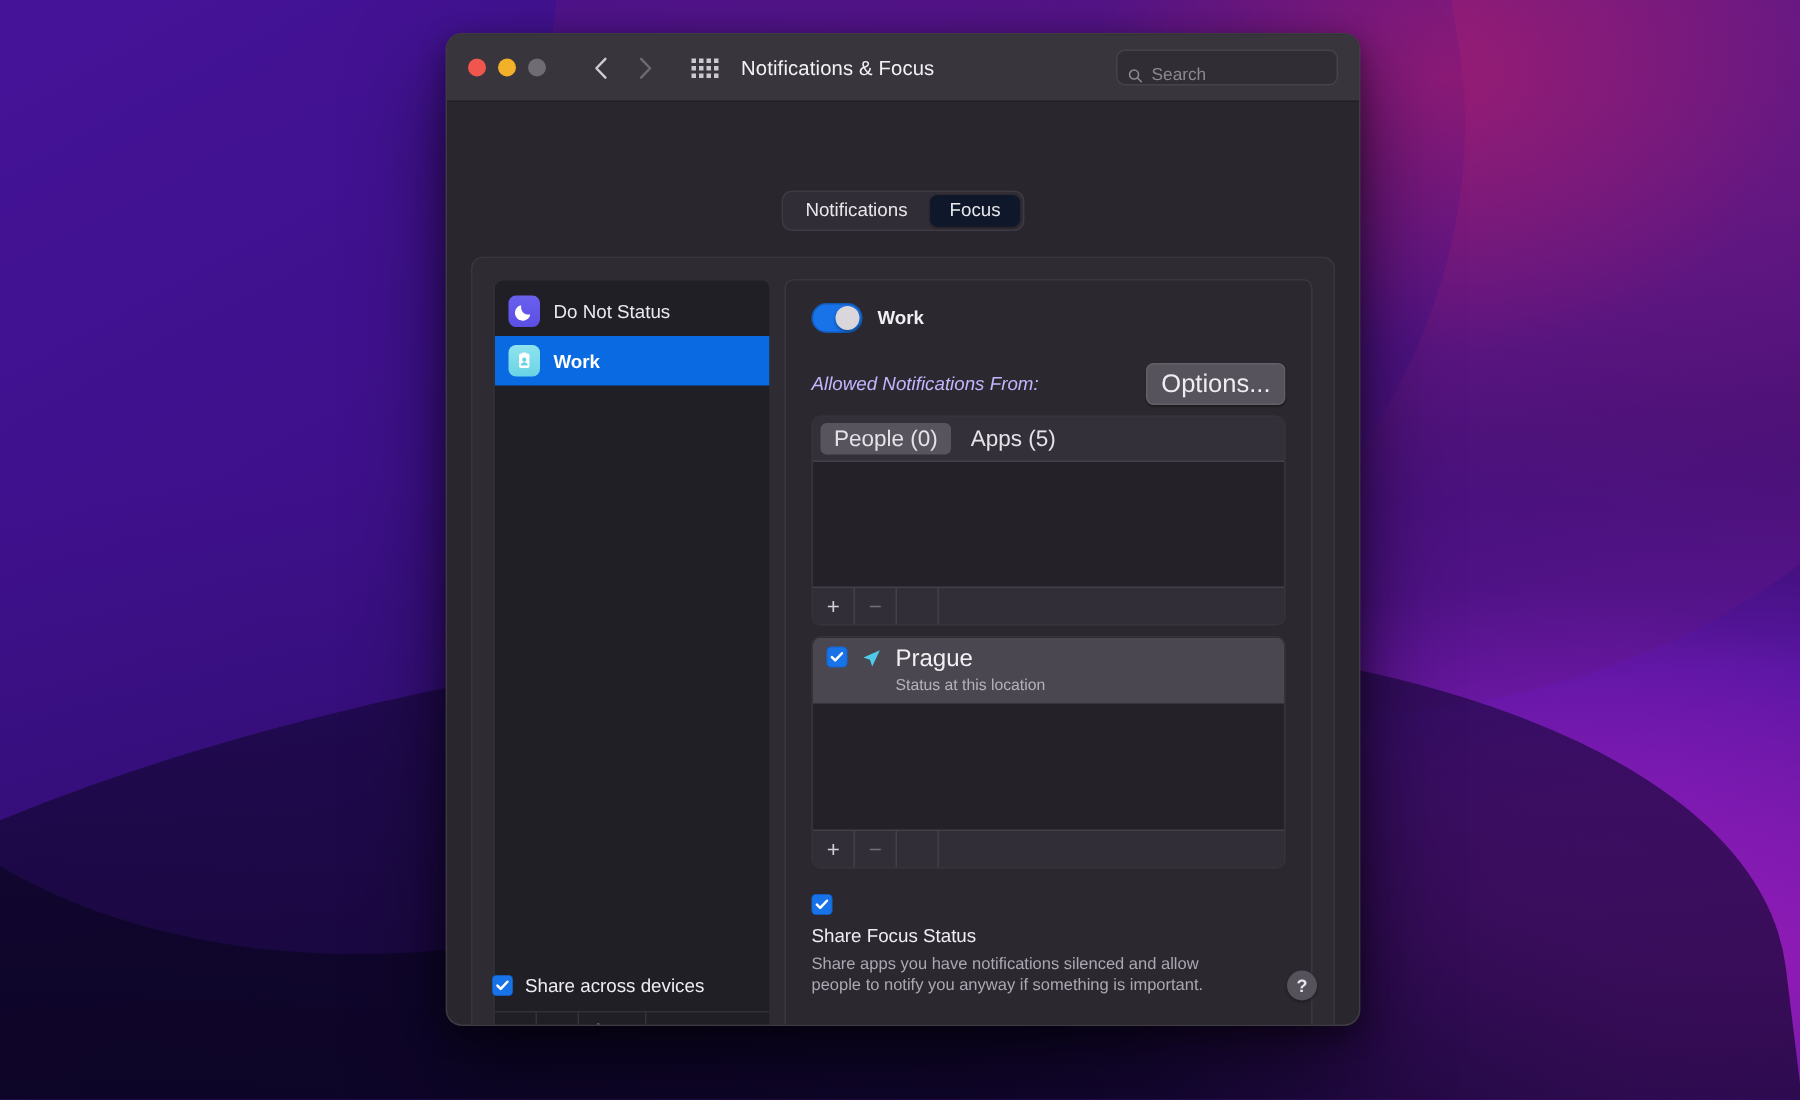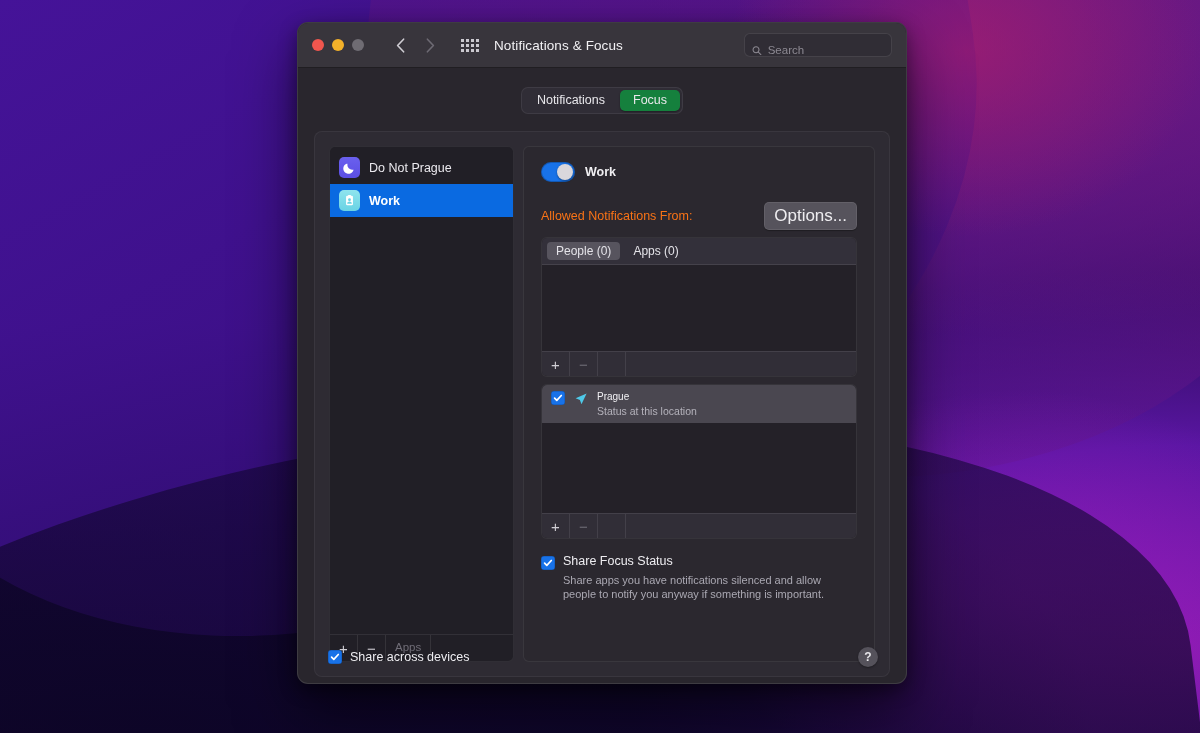--- a/index.html
+++ b/index.html
@@ -174,31 +174,32 @@
     justify-content: center;
     margin-top: 19px;
   }
   #tabgroup {
     display: flex;
     background: #302d36;
     border: 1px solid rgba(255,255,255,.07);
     border-radius: 7px;
     padding: 2px;
     gap: 2px;
+    margin-top: 40px;
   }
   .tab {
     font-size: 12.5px;
     color: #e8e7eb;
     padding: 3px 13px 4px;
     border-radius: 5px;
     cursor: default;
     white-space: nowrap;
   }
   .tab.active {
-    background: #15803d;
+    background: #0f172a;
     box-shadow: 0 1px 2px rgba(0,0,0,.35);
     text-align: center;
   }
 
   
   #panel {
     margin: 17px 16px 0;
     height: 546px;
     background: #2e2b33;
     border: 1px solid rgba(255,255,255,.055);
@@ -311,21 +312,22 @@
   }
 
   .section-head {
     display: flex;
     align-items: center;
     justify-content: space-between;
     margin-top: 20px;
   }
   .section-head .title {
     font-size: 12.5px;
-    color: #f97316;
+    color: #c4b5fd;
+    font-style: italic;
   }
   .pushbtn {
     font-size: 17px;
     color: #eeedf0;
     background: #56535c;
     border: 1px solid rgba(255,255,255,.08);
     border-radius: 5px;
     padding: 3px 9px;
     cursor: default;
     box-shadow: 0 1px 1px rgba(0,0,0,.3);
@@ -342,21 +344,21 @@
   }
   .listbox-tabs {
     display: flex;
     align-items: center;
     gap: 4px;
     padding: 4px 5px;
     background: #33303a;
     border-bottom: 1px solid rgba(255,255,255,.09);
   }
   .sub-tab {
-    font-size: 12px;
+    font-size: 15px;
     color: #e4e3e8;
     padding: 2px 9px;
     border-radius: 4px;
     cursor: default;
   }
   .sub-tab.active { background: #57545e; }
 
   .listbox-body {
     flex: 1;
     min-height: 0;
@@ -371,21 +373,21 @@
   }
 
   .auto-row {
     display: flex;
     align-items: flex-start;
     gap: 9px;
     padding: 6px 9px;
     background: #4a4750;
   }
   .auto-row .txt .t1 {
-    font-size: 10px;
+    font-size: 16px;
     color: #f1f0f3;
     line-height: 1.15;
   }
   .auto-row .txt .t2 {
     font-size: 10.5px;
     color: #b4b2bb;
     margin-top: 2px;
     line-height: 1.15;
   }
 
@@ -399,20 +401,21 @@
     flex: none;
     box-shadow: inset 0 0 0 .5px rgba(0,0,0,.25);
   }
   .cbx svg { display: block; }
 
   .share-block {
     margin-top: 16px;
     display: flex;
     gap: 8px;
     align-items: flex-start;
+    flex-direction: column;
   }
   .share-block .lbl {
     font-size: 12.5px;
     color: #eeedf1;
     line-height: 1.1;
   }
   .share-block .desc {
     font-size: 11px;
     color: #aaa8b2;
     line-height: 1.32;
@@ -522,21 +525,21 @@
 
     <div id="sidebar">
       <div id="focus-list">
 
         <div class="focus-row">
           <span class="app-icon icon-dnd">
             <svg width="13" height="13" viewBox="0 0 14 14">
               <path d="M10.6 9.3A5.1 5.1 0 0 1 4.8 3.4a.5.5 0 0 0-.74-.53A5.6 5.6 0 1 0 11.2 10a.5.5 0 0 0-.6-.7z" fill="#ffffff"></path>
             </svg>
           </span>
-          <span class="label">Do Not Prague</span>
+          <span class="label">Do Not Status</span>
         </div>
 
         <div class="focus-row selected">
           <span class="app-icon icon-work">
             <svg width="13" height="13" viewBox="0 0 14 14">
               <rect x="3.3" y="1.8" width="7.4" height="10.4" rx="1.3" fill="#ffffff"></rect>
               <rect x="5.4" y="1" width="3.2" height="1.9" rx=".7" fill="#ffffff"></rect>
               <circle cx="7" cy="6.2" r="1.5" fill="#69d3e4"></circle>
               <path d="M4.5 10.4c0-1.5 1.2-2.3 2.5-2.3s2.5.8 2.5 2.3z" fill="#69d3e4"></path>
             </svg>
@@ -563,21 +566,21 @@
       </div>
 
       <div class="section-head">
         <span class="title">Allowed Notifications From:</span>
         <span class="pushbtn">Options...</span>
       </div>
 
       <div class="listbox" style="height:140px">
         <div class="listbox-tabs">
           <span class="sub-tab active">People (0)</span>
-          <span class="sub-tab">Apps (0)</span>
+          <span class="sub-tab">Apps (5)</span>
         </div>
         <div class="listbox-body"></div>
         <div class="listbox-footer">
           <div class="ftr-btn">+</div>
           <div class="ftr-btn dim">−</div>
           <div class="ftr-btn"></div>
         </div>
       </div>
 
 

